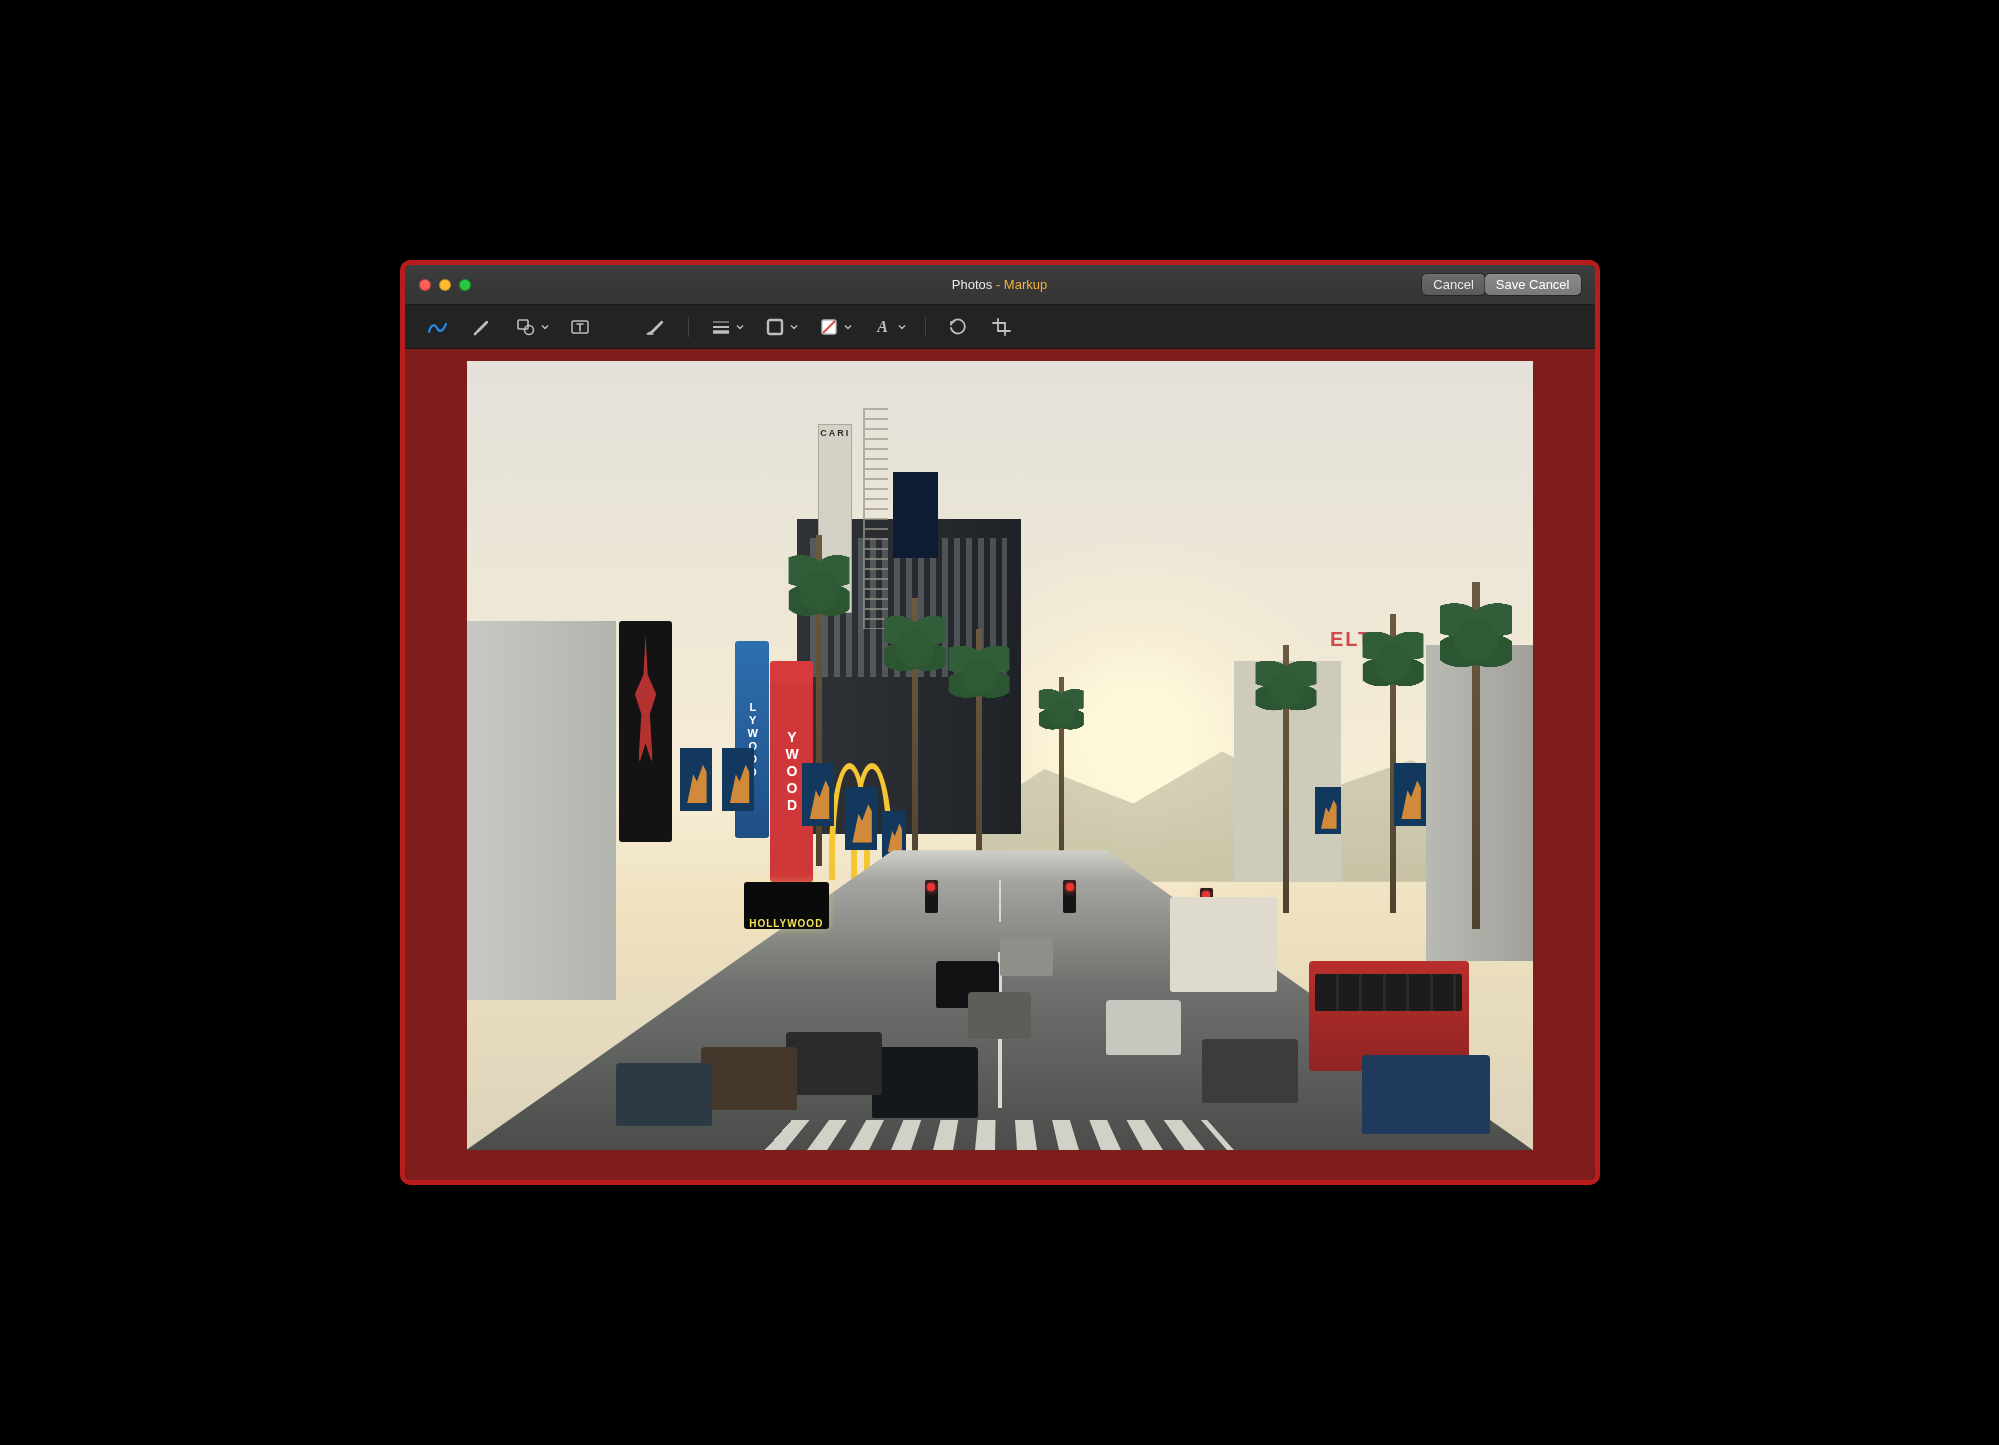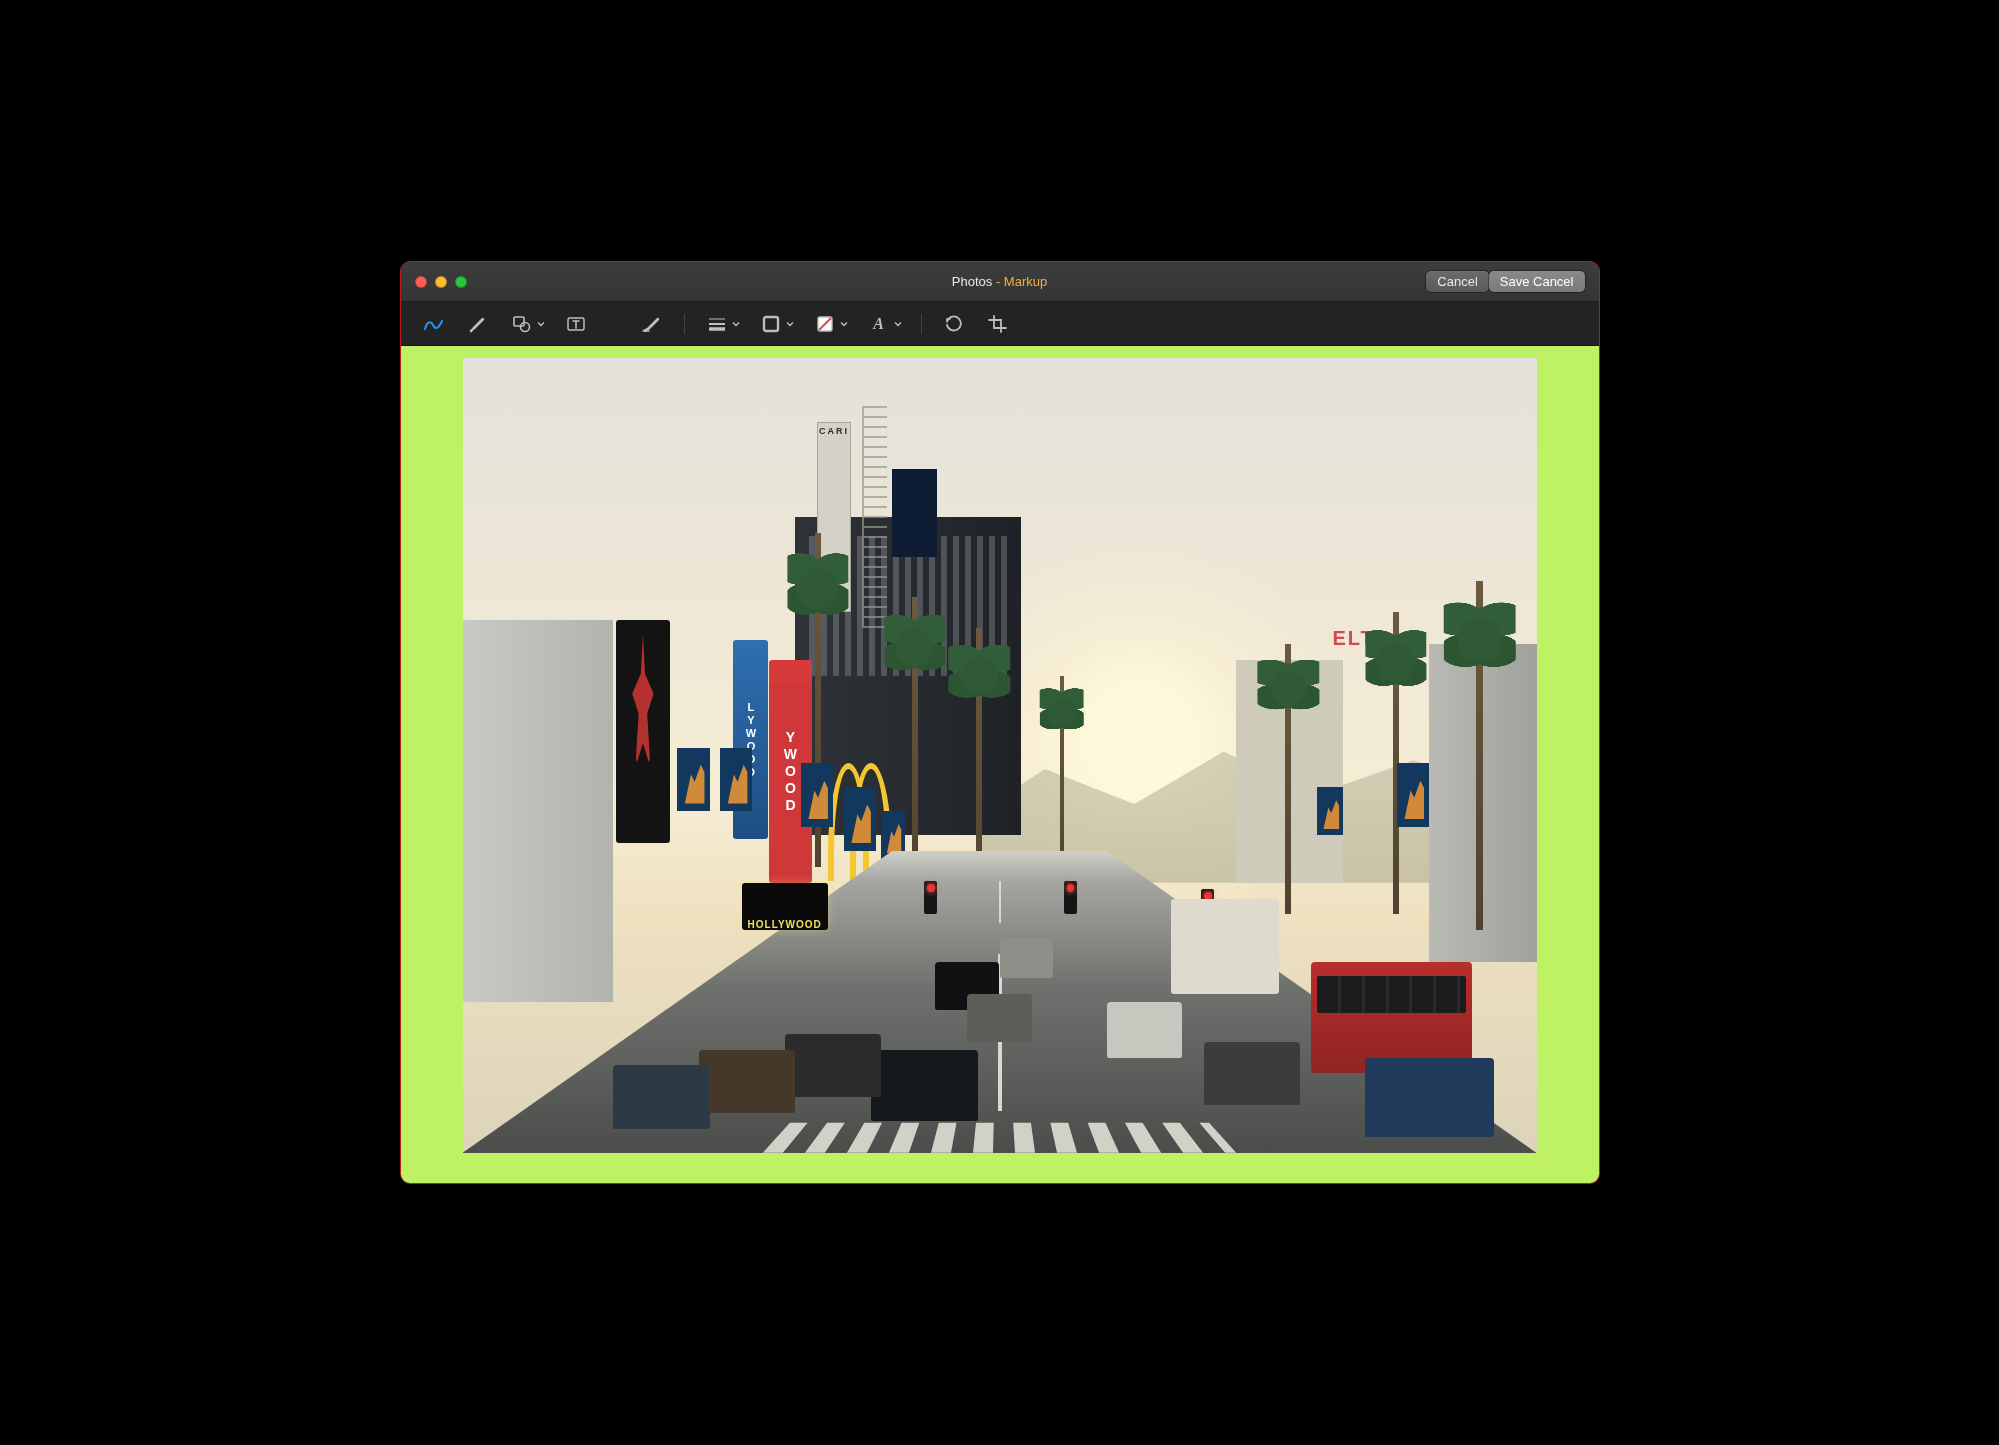--- a/index.html
+++ b/index.html
@@ -11,21 +11,21 @@
     align-items: center;
     justify-content: center;
     min-height: 100vh;
   }
   .window {
     width: 1200px;
     background: #232323;
     border-radius: 10px;
     box-shadow: 0 30px 90px rgba(0,0,0,.6), 0 0 0 1px rgba(255,255,255,.04) inset;
     overflow: hidden;
-    border: 1px solid #b91c1c;
+    border: 5px solid #b91c1c;
   }
   .titlebar {
     height: 40px;
     background: linear-gradient(#3d3d3d,#343434);
     display: flex;
     align-items: center;
     padding: 0 14px;
     position: relative;
     border-bottom: 1px solid #1b1b1b;
   }
@@ -86,21 +86,21 @@
     position: absolute;
     right: 2px; top: 50%; transform: translateY(-50%);
     width: 8px; height: 8px;
   }
   .sep {
     width: 1px; height: 20px;
     background: #434343;
     margin: 0 3px;
   }
   .canvas-area {
-    background: #bef264;
+    background: #7f1d1d;
     padding: 12px 62px 30px;
     display: flex;
     align-items: center;
     justify-content: center;
   }
   .photo {
     width: 100%;
     aspect-ratio: 1000/740;
     background: #000;
     position: relative;

